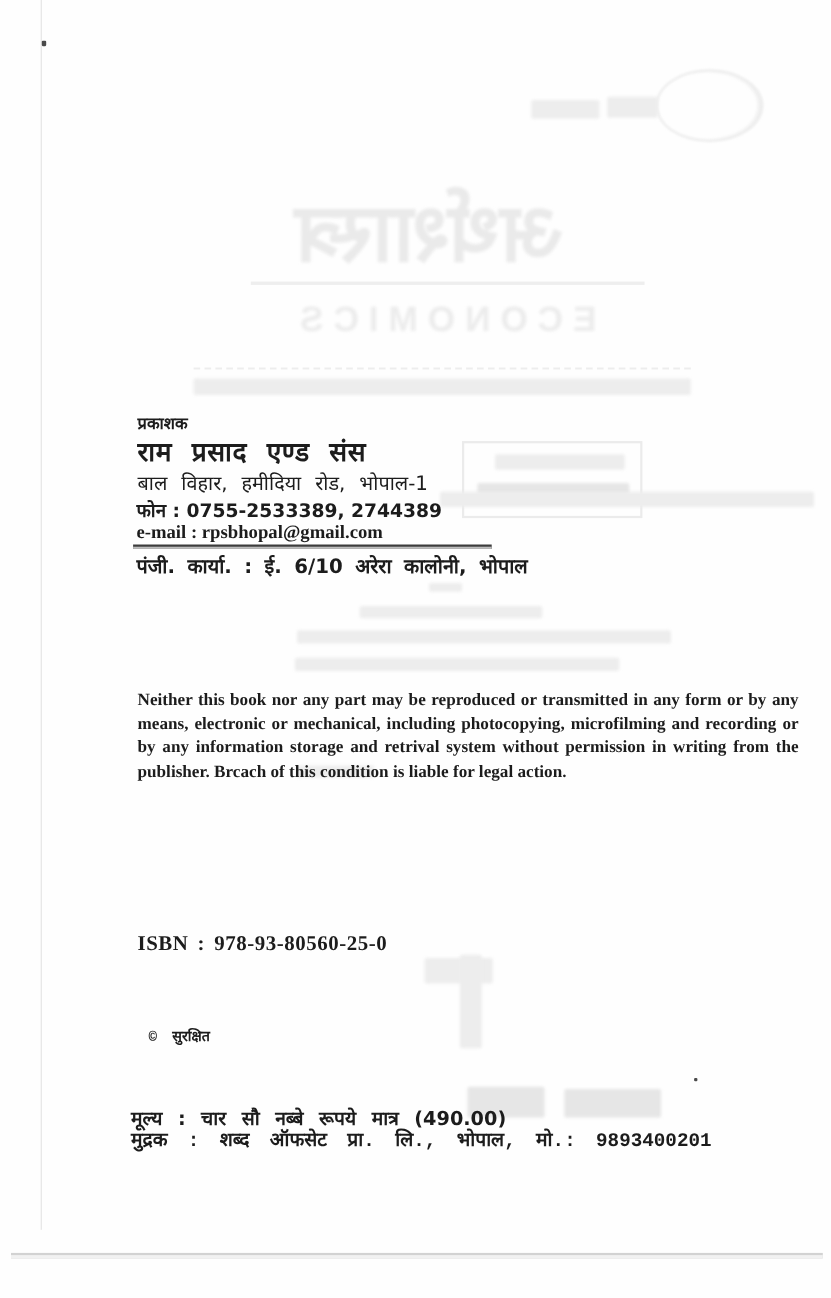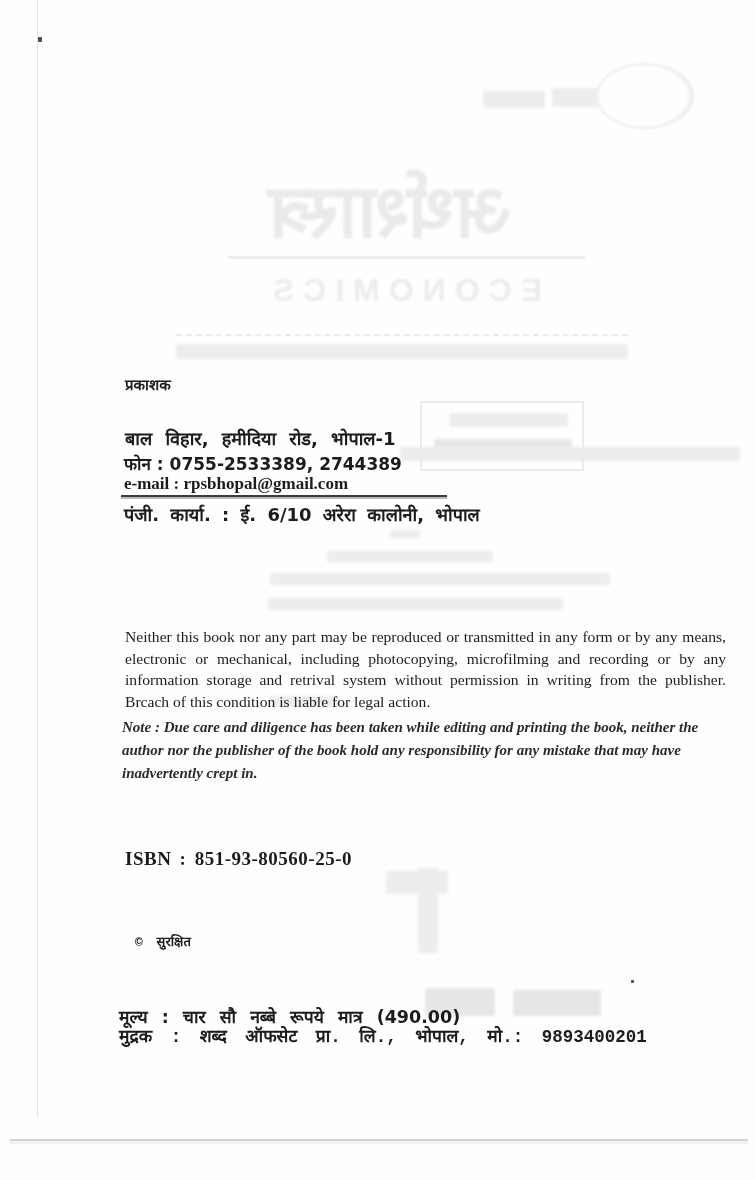--- a/index.html
+++ b/index.html
@@ -19,26 +19,26 @@
   .ghost-rule{background:#eeeeee;height:3px;}
   .ghost-rule-dashed{border-top:2px dashed #ededed;height:0;filter:blur(.5px);}
   .smudge{background:#ededed;filter:blur(1.6px);border-radius:2px;}
   .smudge.dark{background:#e6e6e6;}
   .ghost-box{left:420px;top:401px;width:160px;height:66px;border:2px solid #ebebeb;filter:blur(.6px);}
   .ghost-ellipse{left:596px;top:63px;width:94px;height:62px;border:2px solid #ececec;border-radius:50%;filter:blur(1px);box-shadow:inset -3px 0 2px #efefef;}
   
   .hi{font-family:"DejaVu Sans","Liberation Sans",sans-serif;}
   .pub-label{left:125px;top:374px;font-size:15px;font-weight:bold;}
   .pub-name{left:125px;top:393px;font-size:24px;font-weight:bold;word-spacing:9px;letter-spacing:.5px;}
-  .pub-address{left:125px;top:426px;font-size:18px;font-weight:bold;word-spacing:7px;}
+  .pub-address{left:125px;top:426px;font-size:18px;font-weight:normal;word-spacing:7px;}
   .pub-phone{left:124px;top:452px;font-size:17px;font-weight:bold;}
   .pub-email{left:124px;top:474px;font-size:17px;font-weight:bold;font-family:"Liberation Serif",serif;}
   .email-rule{left:121px;top:495px;width:326px;height:2px;background:#3c3c3c;border-bottom:2px solid #bdbdbd;}
   .pub-rego{left:124px;top:502px;font-size:18px;font-weight:bold;word-spacing:5px;}
-  .legal-para{left:125px;top:626px;width:601px;font-size:15.6px;line-height:21.5px;text-align:justify;}
+  .legal-para{left:125px;top:626px;width:601px;font-size:15.6px;line-height:21.5px;text-align:justify;font-weight:bold;}
   .note-para{left:122px;top:716px;width:620px;font-size:15px;line-height:23px;font-style:italic;font-weight:bold;color:#2a2a2a;}
   .isbn-line{left:125px;top:848px;font-size:19px;font-weight:bold;word-spacing:3px;letter-spacing:.5px;}
   .rights-line{left:135px;top:932px;font-size:13px;font-weight:bold;word-spacing:6px;font-family:Liberation Mono, monospace;}
   .price-line{left:119px;top:976px;font-size:17.5px;font-weight:bold;word-spacing:8px;margin-top:28px;}
   .printer-line{left:119px;top:1023px;font-size:17.5px;font-weight:bold;word-spacing:8px;font-family:Liberation Mono, monospace;}
 </style>
 </head>
 <body>
 
 <div id="page">
@@ -69,27 +69,27 @@
   <div class="abs smudge" style="left:270px;top:573px;width:340px;height:12px;"></div>
   <div class="abs smudge" style="left:268px;top:598px;width:295px;height:12px;"></div>
 
   <div class="abs smudge" style="left:270px;top:696px;width:70px;height:11px;"></div>
   <div class="abs smudge" style="left:386px;top:871px;width:62px;height:23px;"></div>
   <div class="abs smudge" style="left:418px;top:868px;width:20px;height:85px;"></div>
   <div class="abs smudge dark" style="left:425px;top:988px;width:70px;height:28px;"></div>
   <div class="abs smudge dark" style="left:513px;top:990px;width:88px;height:26px;"></div>
 
   <div class="abs hi pub-label">प्रकाशक</div>
+  <div class="abs hi pub-name">राम प्रसाद एण्ड संस</div>
   <div class="abs hi pub-address">बाल विहार, हमीदिया रोड, भोपाल-1</div>
   <div class="abs hi pub-phone">फोन : 0755-2533389, 2744389</div>
   <div class="abs pub-email">e-mail : rpsbhopal@gmail.com</div>
   <div class="abs email-rule"></div>
   <div class="abs hi pub-rego">पंजी. कार्या. : ई. 6/10 अरेरा कालोनी, भोपाल</div>
 
   <div class="abs legal-para">Neither this book nor any part may be reproduced or transmitted in any form or by any means, electronic or mechanical, including photocopying, microfilming and recording or by any information storage and retrival system without permission in writing from the publisher. Brcach of this condition is liable for legal action.</div>
-  <div class="abs note-para">Note : Due care and diligence has been taken while editing and printing the book, neither the author nor the publisher of the book hold any responsibility for any mistake that may have inadvertently crept in.</div>
 
-  <div class="abs isbn-line">ISBN : 851-93-80560-25-0</div>
+  <div class="abs isbn-line">ISBN : 978-93-80560-25-0</div>
   <div class="abs hi rights-line">© सुरक्षित</div>
   <div class="abs hi price-line">मूल्य : चार सौ नब्बे रूपये मात्र (490.00)</div>
   <div class="abs hi printer-line">मुद्रक : शब्द ऑफसेट प्रा. लि., भोपाल, मो.: 9893400201</div>
 
 </div>
 
 </body></html>

